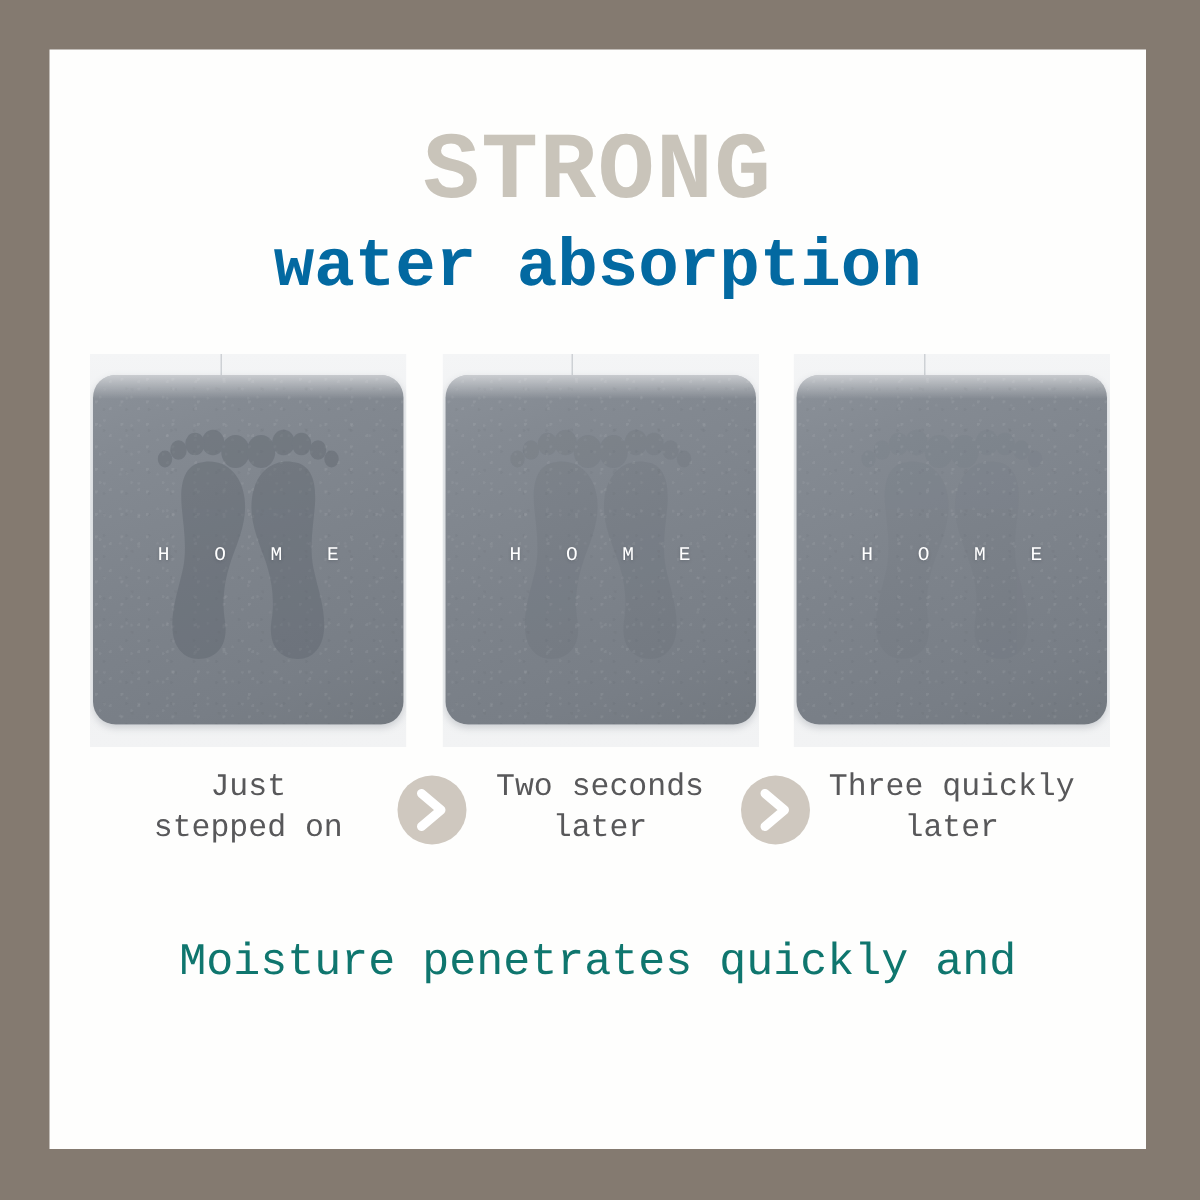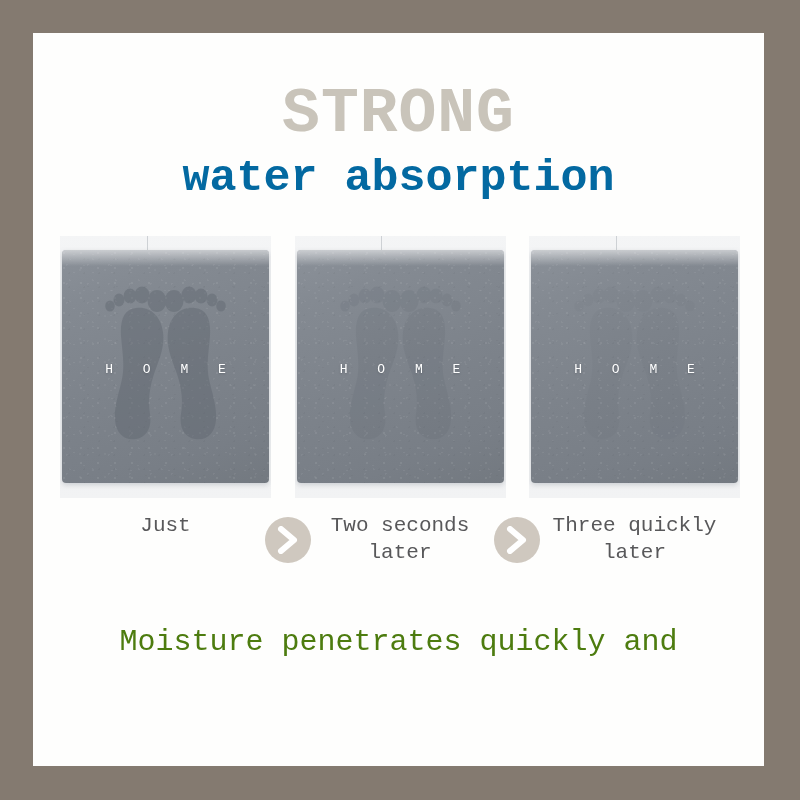--- a/index.html
+++ b/index.html
@@ -96,21 +96,21 @@
     background: rgba(160,166,172,.45);
   }
 
   
   .mat {
     position: absolute;
     left: 2px;
     top: 14px;
     width: 207px;
     height: 233px;
-    border-radius: 4px;
+    border-radius: 15px;
     background:
       linear-gradient(160deg,
         #8b9199 0%,
         #848a92 18%,
         #7d838b 52%,
         #787e86 82%,
         #737980 100%);
     overflow: hidden;
     box-shadow: 0 2px 5px rgba(110,118,128,.28);
   }
@@ -201,21 +201,21 @@
 
   
   #claim {
     position: absolute;
     left: 0;
     top: 588px;
     width: 731px;
     text-align: center;
     font-size: 30px;
     line-height: 1.45;
-    color: #4d7c0f;
+    color: #0f766e;
   }
   #claim span { display: block; }
 </style>
 </head>
 <body>
 
 <div id="poster">
   <div id="card">
 
     <div id="headline">
@@ -358,20 +358,21 @@
             </svg>
           </div>
           <div class="home-word">H O M E</div>
         </div>
       </div>
     </div>
 
     <div id="captions">
       <div class="caption">
         <div>Just</div>
+        <div>stepped on</div>
       </div>
       <div class="caption">
         <div>Two seconds</div>
         <div>later</div>
       </div>
       <div class="caption">
         <div>Three quickly</div>
         <div>later</div>
       </div>
 

